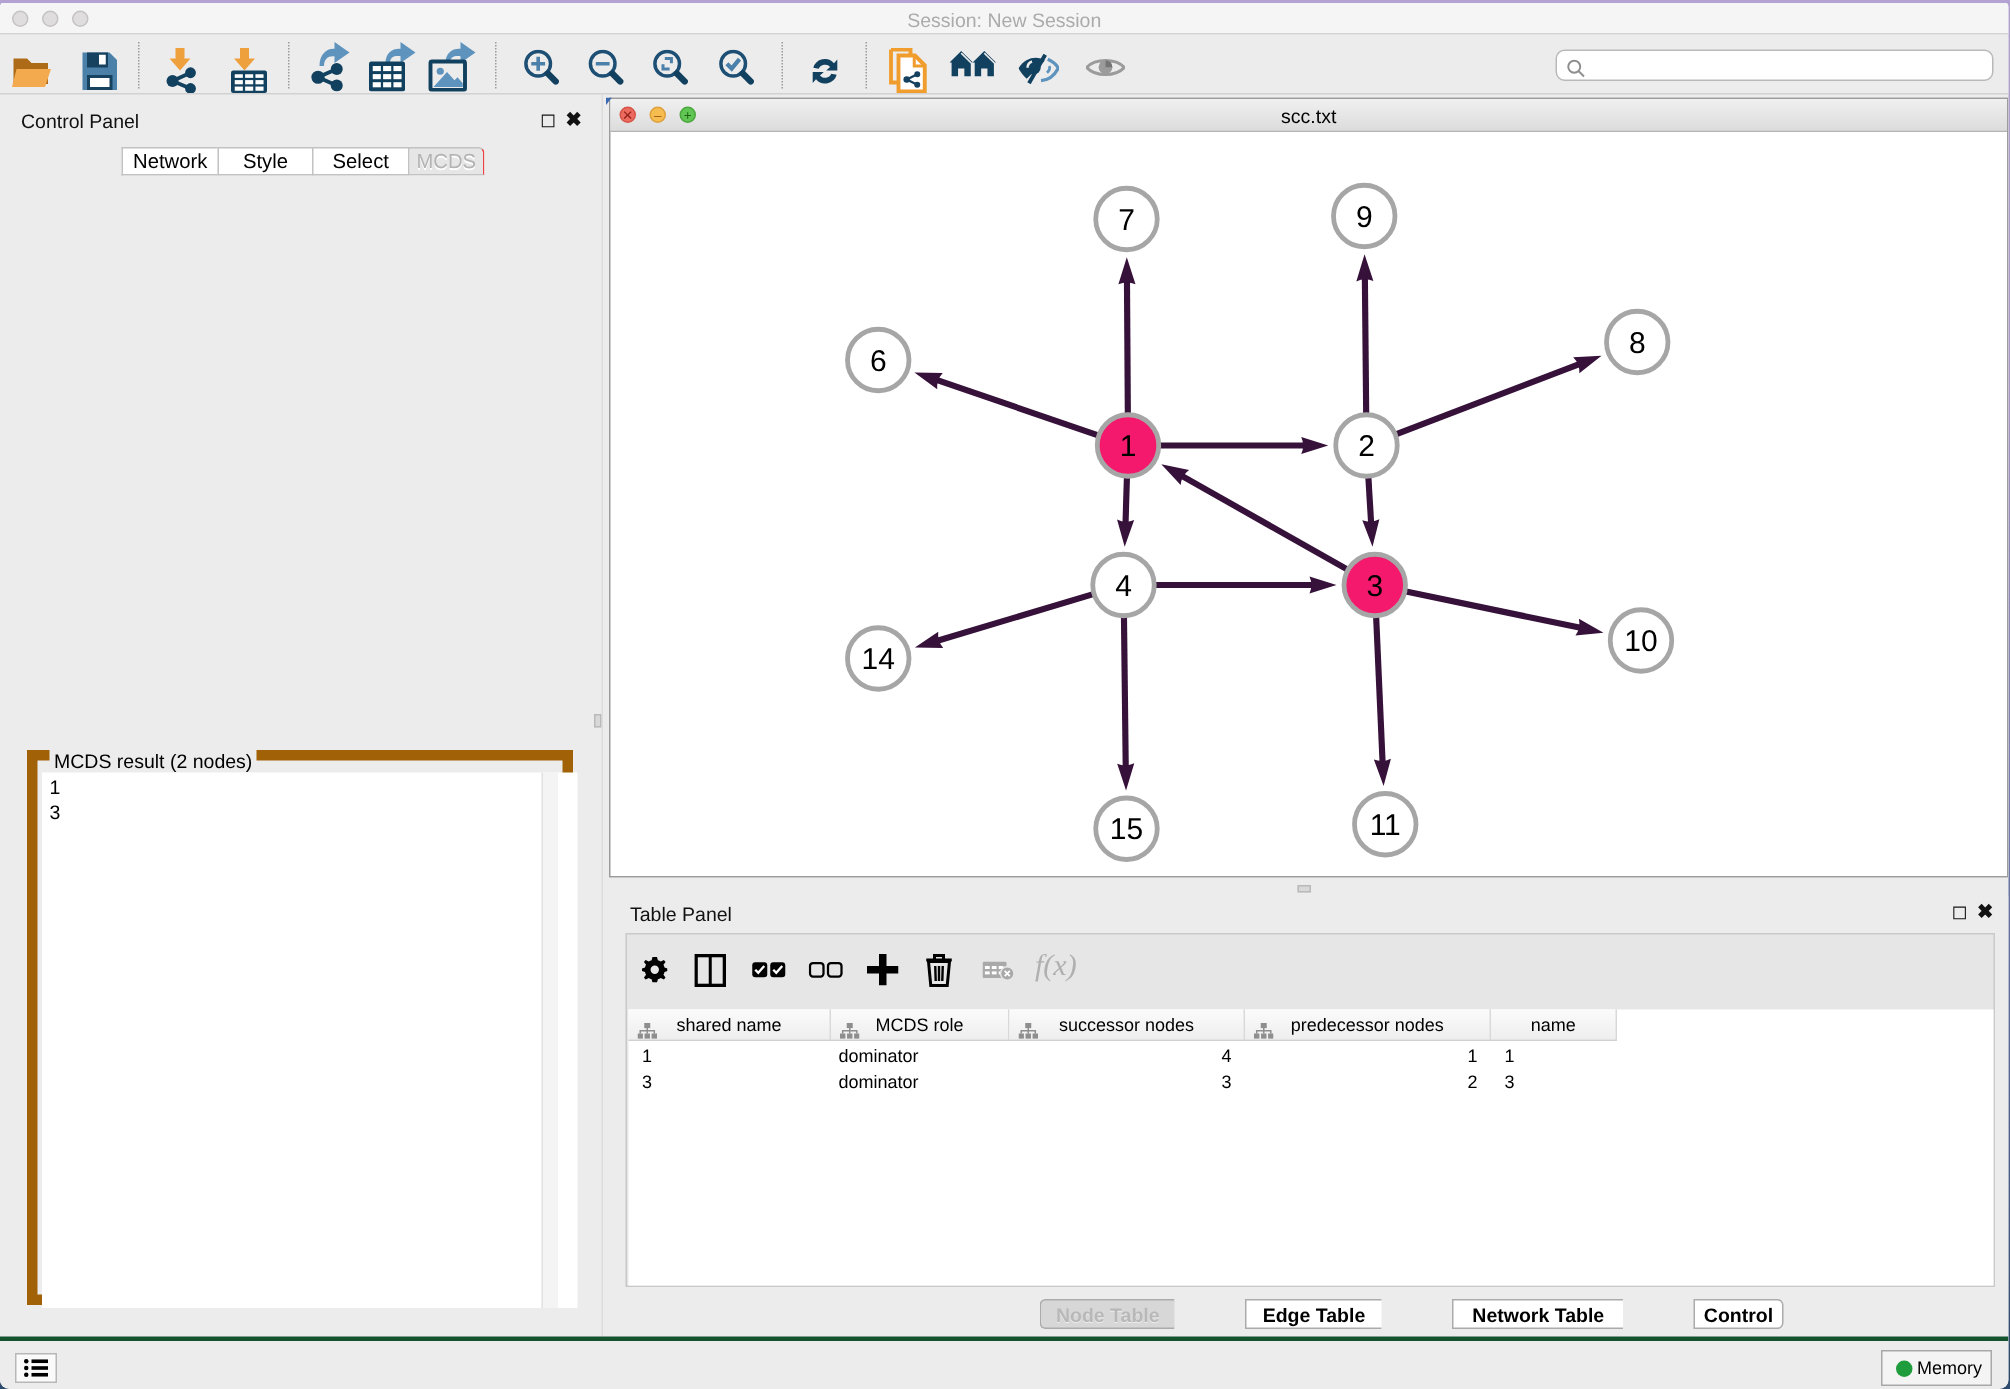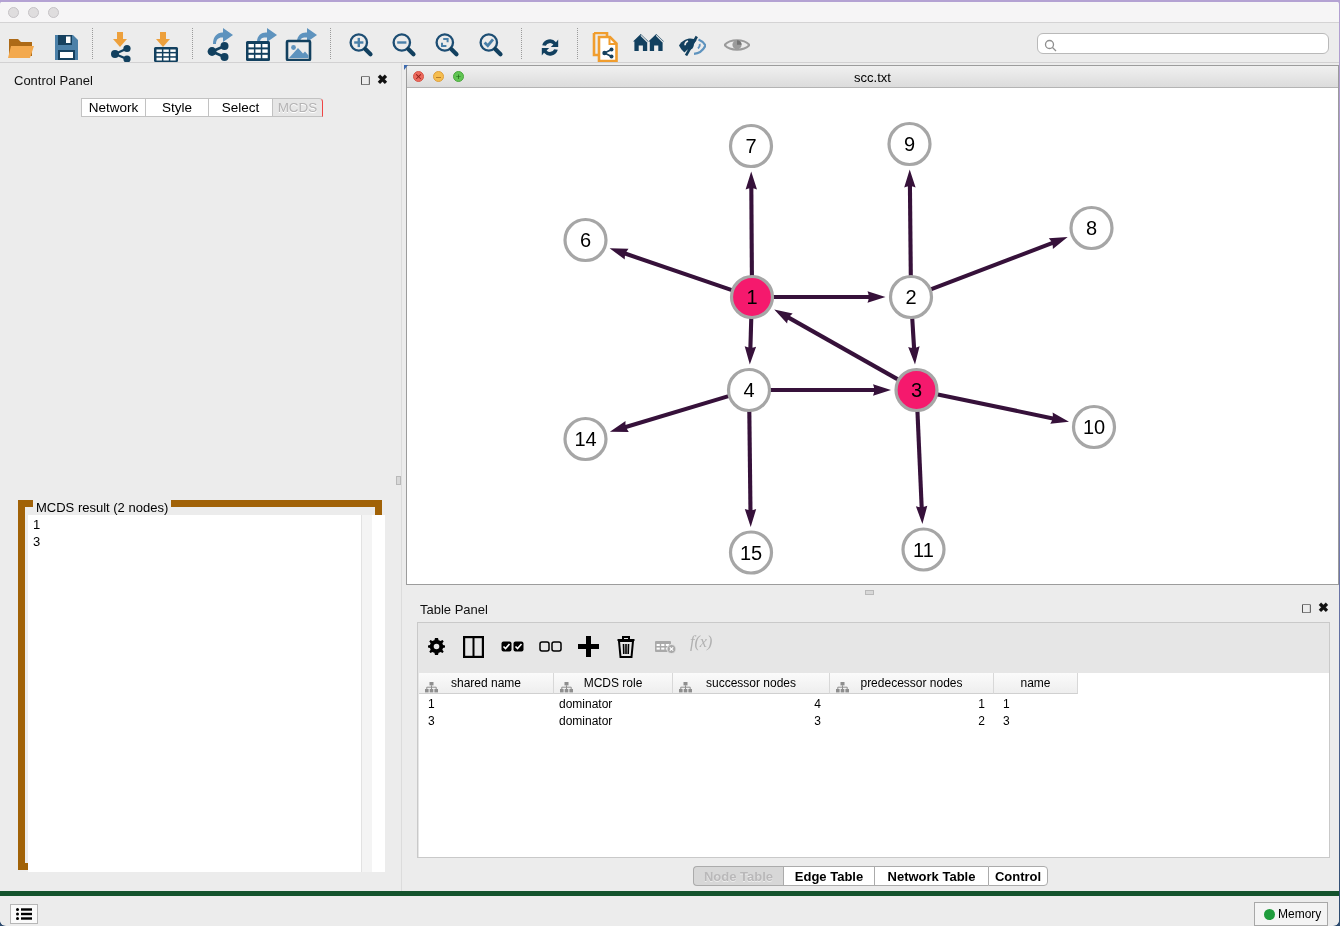--- a/index.html
+++ b/index.html
@@ -38,38 +38,39 @@
 #net-title .tl { position:absolute; top:5px; width:11px; height:11px; border-radius:50%; font-size:9px; line-height:11px; text-align:center; }
 #net-name { position:absolute; top:4px; width:100%; text-align:center; font-size:13px; color:#000; }
 
 #tp { position:absolute; left:406px; top:597px; width:933px; height:294px; background:#ececec; }
 #tp-title { position:absolute; left:14px; top:5px; font-size:13px; color:#111; }
 #tp-inner { position:absolute; left:11px; top:25px; width:913px; height:236px; background:#e6e6e6; border:1px solid #c9c9c9; }
 #tbl { position:absolute; left:1px; top:50px; width:910px; height:184px; background:#fff;padding-left:44px; }
 .th { position:absolute; top:0; height:21px; background:linear-gradient(180deg,#fbfbfb,#eee); border-right:1px solid #d8d8d8; border-bottom:1px solid #d0d0d0; font-size:12px; line-height:21px; text-align:center; color:#000; }
 .td { position:absolute; font-size:12px; height:16px; line-height:16px; color:#000; }
 
-#btabs { position:absolute; left:693px; top:866px; height:20px; display:flex; }
+#btabs { position:absolute; left:693px; top:866px; height:20px; display:flex;gap:47px; }
 .btab { height:20px; line-height:19px; font-size:13px; font-weight:bold; background:#fff; border:1px solid #ababab; border-right:none; color:#000; text-align:center; }
 .btab:first-child { border-radius:4px 0 0 4px; background:#d7d7d7; color:#b9b8b9; text-shadow:0 1px 0 #eee; }
 .btab:last-child { border-right:1px solid #ababab; border-radius:0 4px 4px 0; }
 
-#status { position:absolute; left:0; top:891px; width:100%; height:33px; background:#ececec; border-top:5px solid #14532d; }
+#status { position:absolute; left:0; top:891px; width:100%; height:33px; background:#ececec; border-top:3px solid #14532d; }
 #list-btn { position:absolute; left:10px; top:8px; width:28px; height:20px; background:#fafafa; border:1px solid #b7b7b7; }
 #mem-btn { position:absolute; right:11px; top:6px; width:74px; height:24px; background:#f4f4f4; border:1px solid #a8a8a8; font-size:12px; line-height:22px; color:#000; }
 #mem-lbl { position:absolute; left:23px; top:0; }
 #mem-dot { position:absolute; left:9px; top:6px; width:11px; height:11px; border-radius:50%; background:#1f9c3c; }
 </style></head>
 <body>
 <div id="pstrip"></div>
 <div id="win">
   <div id="titlebar">
     <div class="circ" style="left:8px;"></div>
     <div class="circ" style="left:28px;"></div>
     <div class="circ" style="left:48px;"></div>
+    <div id="title-text">Session: New Session</div>
   </div>
   <div id="toolbar">
       <svg class="abs" style="left:8px;top:10px" width="28" height="27" viewBox="0 0 28 27">
 <path d="M1 5 L10 5 L13 8 L24 8 L24 22 L1 22 Z" fill="#ad6a17"></path>
 <path d="M3 12 L26 12 L22 24 L0 24 Z" fill="#f3a94e"></path>
       </svg>
 <svg class="abs" style="left:54px;top:10px" width="25" height="27" viewBox="0 0 25 27">
 <path d="M1 1 L19 1 L24 6 L24 26 L1 26 Z" fill="#4b80a8"></path>
 <path d="M4 1 L18 1 L18 11 L4 11 Z" fill="#16415f"></path>
 <path d="M12 2.5 L16.5 2.5 L16.5 9 L12 9 Z" fill="#fff"></path>
@@ -311,21 +312,21 @@
           <rect x="0" y="0" width="16" height="11" rx="1" fill="#a9a9a9"></rect>
           <rect x="1.6" y="3" width="3.2" height="2" fill="#fff"></rect>
           <rect x="6.2" y="3" width="3.2" height="2" fill="#fff"></rect>
           <rect x="10.8" y="3" width="3.2" height="2" fill="#fff"></rect>
           <rect x="1.6" y="6.6" width="3.2" height="2" fill="#fff"></rect>
           <rect x="6.2" y="6.6" width="3.2" height="2" fill="#fff"></rect>
           <rect x="10.8" y="6.6" width="3.2" height="2" fill="#fff"></rect>
           <circle cx="16.5" cy="8" r="4.5" fill="#a9a9a9" stroke="#e6e6e6" stroke-width="1"></circle>
           <path d="M14.8 6.3 L18.2 9.7 M18.2 6.3 L14.8 9.7" stroke="#fff" stroke-width="1.2"></path>
         </svg>
-<div class="abs" style="left:272px; top:10px; font-family:Liberation Serif,serif; font-style:italic; font-size:16px; color:#b0b0b0;">f(x)</div>
+<div class="abs" style="left:272px; top:10px; font-family:Liberation Serif,serif; font-style:italic; font-size:20px; color:#b0b0b0;">f(x)</div>
       <div id="tbl">
           <div class="th" style="left:0px; width:135px;"><span style="position:absolute;left:6px;top:5px;"><svg width="13" height="11" viewBox="0 0 13 11" style="vertical-align:-1px">
                 <rect x="4.5" y="0" width="4" height="3.4" fill="#8e8e8e"></rect>
                 <rect x="0" y="7" width="3.6" height="3.4" fill="#8e8e8e"></rect>
                 <rect x="4.7" y="7" width="3.6" height="3.4" fill="#8e8e8e"></rect>
                 <rect x="9.4" y="7" width="3.6" height="3.4" fill="#8e8e8e"></rect>
                 <path d="M6.5 3.4 L6.5 5.2 M1.8 7 L1.8 5.2 L11.2 5.2 L11.2 7 M6.5 5.2 L6.5 7" stroke="#8e8e8e" stroke-width="1" fill="none"></path>
               </svg></span>shared name</div>
 <div class="th" style="left:135px; width:119px;"><span style="position:absolute;left:6px;top:5px;"><svg width="13" height="11" viewBox="0 0 13 11" style="vertical-align:-1px">
                 <rect x="4.5" y="0" width="4" height="3.4" fill="#8e8e8e"></rect>

